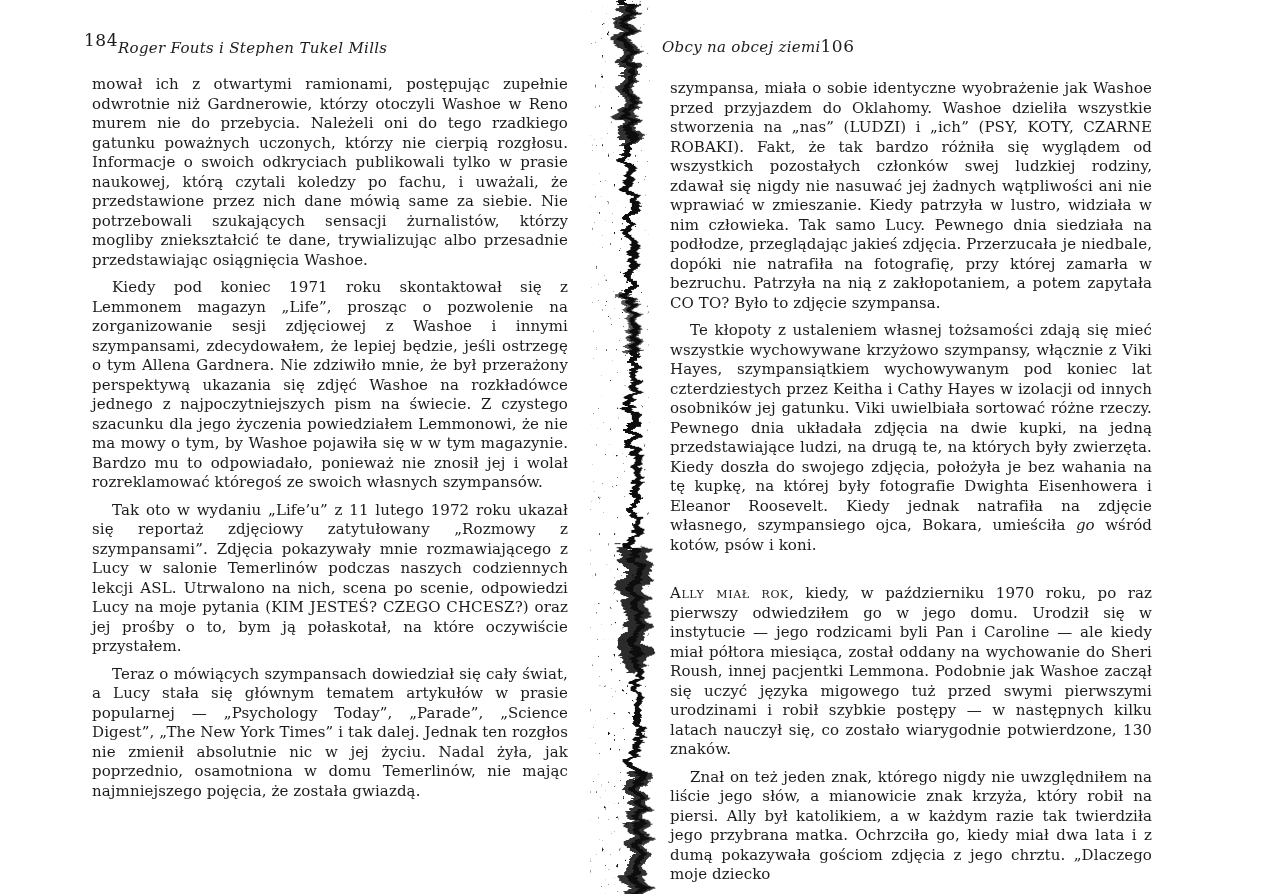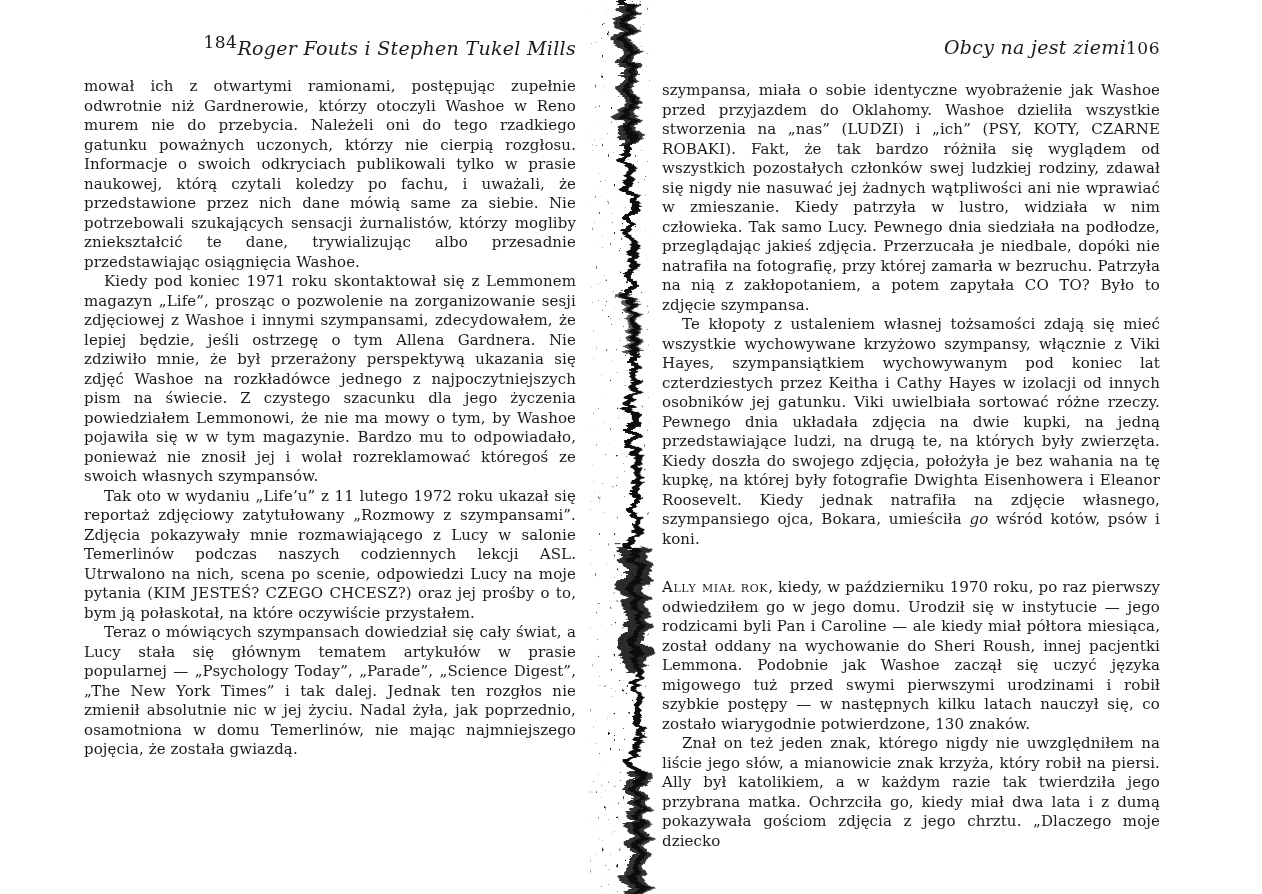--- a/index.html
+++ b/index.html
@@ -5,30 +5,30 @@
   html,body{margin:0;padding:0}
   body{
     width:1262px;height:894px;position:relative;overflow:hidden;
     background:#ffffff;color:#1b1b1b;
     font-family:"DejaVu Serif", serif;
   }
   .spread{position:absolute;inset:0}
   .page{position:absolute}
   .page-left{left:84px;top:30px;width:492px}
   .page-right{left:662px;top:36px;width:498px}
-  .pagehead{display:flex;justify-content:flex-end;align-items:baseline}
+  .pagehead{display:flex;justify-content:flex-start;align-items:baseline}
   .folio{font-size:17px;letter-spacing:.5px}
-  .runhead{font-style:italic;font-size:19px;letter-spacing:.3px}
+  .runhead{font-style:italic;font-size:15px;letter-spacing:.3px}
   .page-left .runhead{position:relative;top:7px}
   .pagebody{
     margin-top:25px;text-align:justify;
     font-size:15px;line-height:19.5px;letter-spacing:.1px;
   }
   .page-right .pagebody{margin-top:23px}
-  p{margin:0;padding:0}
+  p{margin:8px;padding:0}
   p.indent{text-indent:20px}
   p.sectionbreak{margin-top:29px}
   .smallcaps{font-variant:small-caps;letter-spacing:.6px}
   em{font-style:italic}
   .gutter{position:absolute;left:580px;top:0;width:80px;height:894px;pointer-events:none}
 </style>
 </head>
 <body>
 
 <div class="spread">
@@ -78,21 +78,21 @@
         <rect x="34" y="0" width="18" height="140" fill="#101010" opacity="0.85"></rect>
         <rect x="36" y="290" width="14" height="60" fill="#141414" opacity="0.7"></rect>
         <rect x="30" y="540" width="26" height="125" fill="#0b0b0b" opacity="0.88"></rect>
         <rect x="33" y="770" width="20" height="130" fill="#0e0e0e" opacity="0.85"></rect>
       </g>
     </svg>
   </div>
 
   <section class="page page-right">
     <header class="pagehead">
-      <span class="runhead">Obcy na jest ziemi</span>
+      <span class="runhead">Obcy na obcej ziemi</span>
       <span class="folio">106</span>
     </header>
     <div class="pagebody">
       <p>szympansa, miała o sobie identyczne wyobrażenie jak Washoe przed przyjazdem do Oklahomy. Washoe dzieliła wszystkie stworzenia na „nas” (LUDZI) i „ich” (PSY, KOTY, CZARNE ROBAKI). Fakt, że tak bardzo różniła się wyglądem od wszystkich pozostałych członków swej ludzkiej rodziny, zdawał się nigdy nie nasuwać jej żadnych wątpliwości ani nie wprawiać w zmieszanie. Kiedy patrzyła w lustro, widziała w nim człowieka. Tak samo Lucy. Pewnego dnia siedziała na podłodze, przeglądając jakieś zdjęcia. Przerzucała je niedbale, dopóki nie natrafiła na fotografię, przy której zamarła w bezruchu. Patrzyła na nią z zakłopotaniem, a potem zapytała CO TO? Było to zdjęcie szympansa.</p>
       <p class="indent"><span>Te kłopoty z ustaleniem własnej tożsamości zdają się mieć wszystkie wychowywane krzyżowo szympansy, włącznie z Viki Hayes, szympansiątkiem wychowywanym pod koniec lat czterdziestych przez Keitha i Cathy Hayes w izolacji od innych osobników jej gatunku. Viki uwielbiała sortować różne rzeczy. Pewnego dnia układała zdjęcia na dwie kupki, na jedną przedstawiające ludzi, na drugą te, na których były zwierzęta. Kiedy doszła do swojego zdjęcia, położyła je bez wahania na tę kupkę, na której były fotografie Dwighta Eisenhowera i Eleanor Roosevelt. Kiedy jednak natrafiła na zdjęcie własnego, szympansiego ojca, Bokara, umieściła </span><em>go</em><span> wśród kotów, psów i koni.</span></p>
       <p class="sectionbreak"><span class="smallcaps">Ally miał rok</span><span>, kiedy, w październiku 1970 roku, po raz pierwszy odwiedziłem go w jego domu. Urodził się w instytucie — jego rodzicami byli Pan i Caroline — ale kiedy miał półtora miesiąca, został oddany na wychowanie do Sheri Roush, innej pacjentki Lemmona. Podobnie jak Washoe zaczął się uczyć języka migowego tuż przed swymi pierwszymi urodzinami i robił szybkie postępy — w następnych kilku latach nauczył się, co zostało wiarygodnie potwierdzone, 130 znaków.</span></p>
       <p class="indent">Znał on też jeden znak, którego nigdy nie uwzględniłem na liście jego słów, a mianowicie znak krzyża, który robił na piersi. Ally był katolikiem, a w każdym razie tak twierdziła jego przybrana matka. Ochrzciła go, kiedy miał dwa lata i z dumą pokazywała gościom zdjęcia z jego chrztu. „Dlaczego moje dziecko</p>
     </div>
   </section>
 

